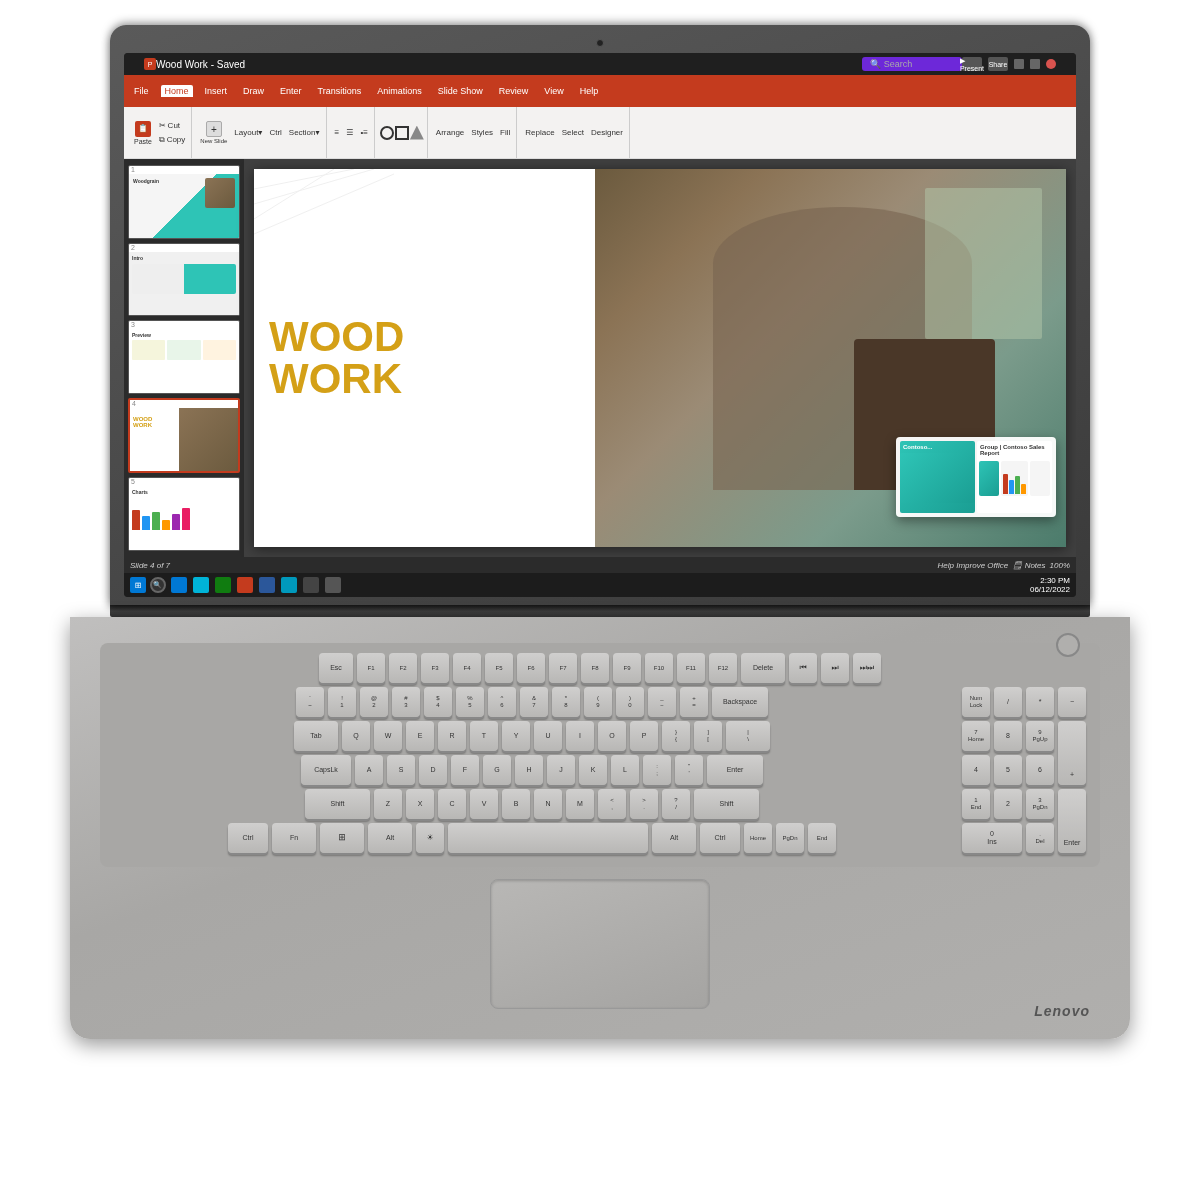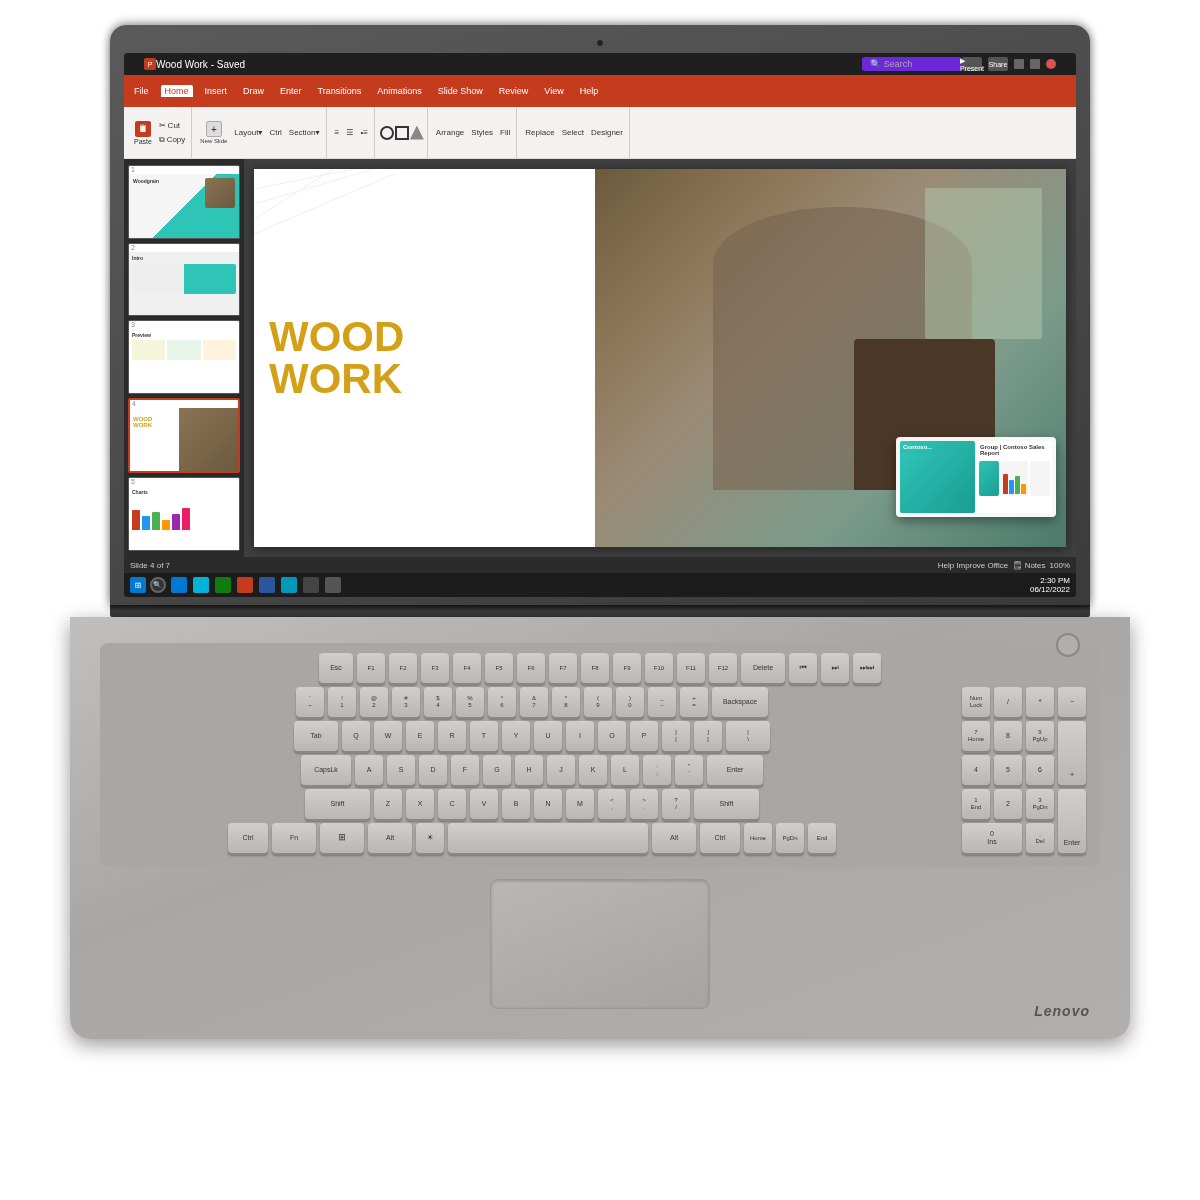--- a/index.html
+++ b/index.html
@@ -476,20 +476,21 @@
       display: flex;
       align-items: center;
       padding: 0 6px;
       flex-shrink: 0;
       justify-content: space-between;
     }
 
     .statusbar-text {
       color: #ccc;
       font-size: 8px;
+      font-style: italic;
     }
 
     .popup-overlay {
       position: absolute;
       bottom: 30px;
       right: 10px;
       width: 160px;
       height: 80px;
       background: rgba(255,255,255,0.95);
       border-radius: 4px;

